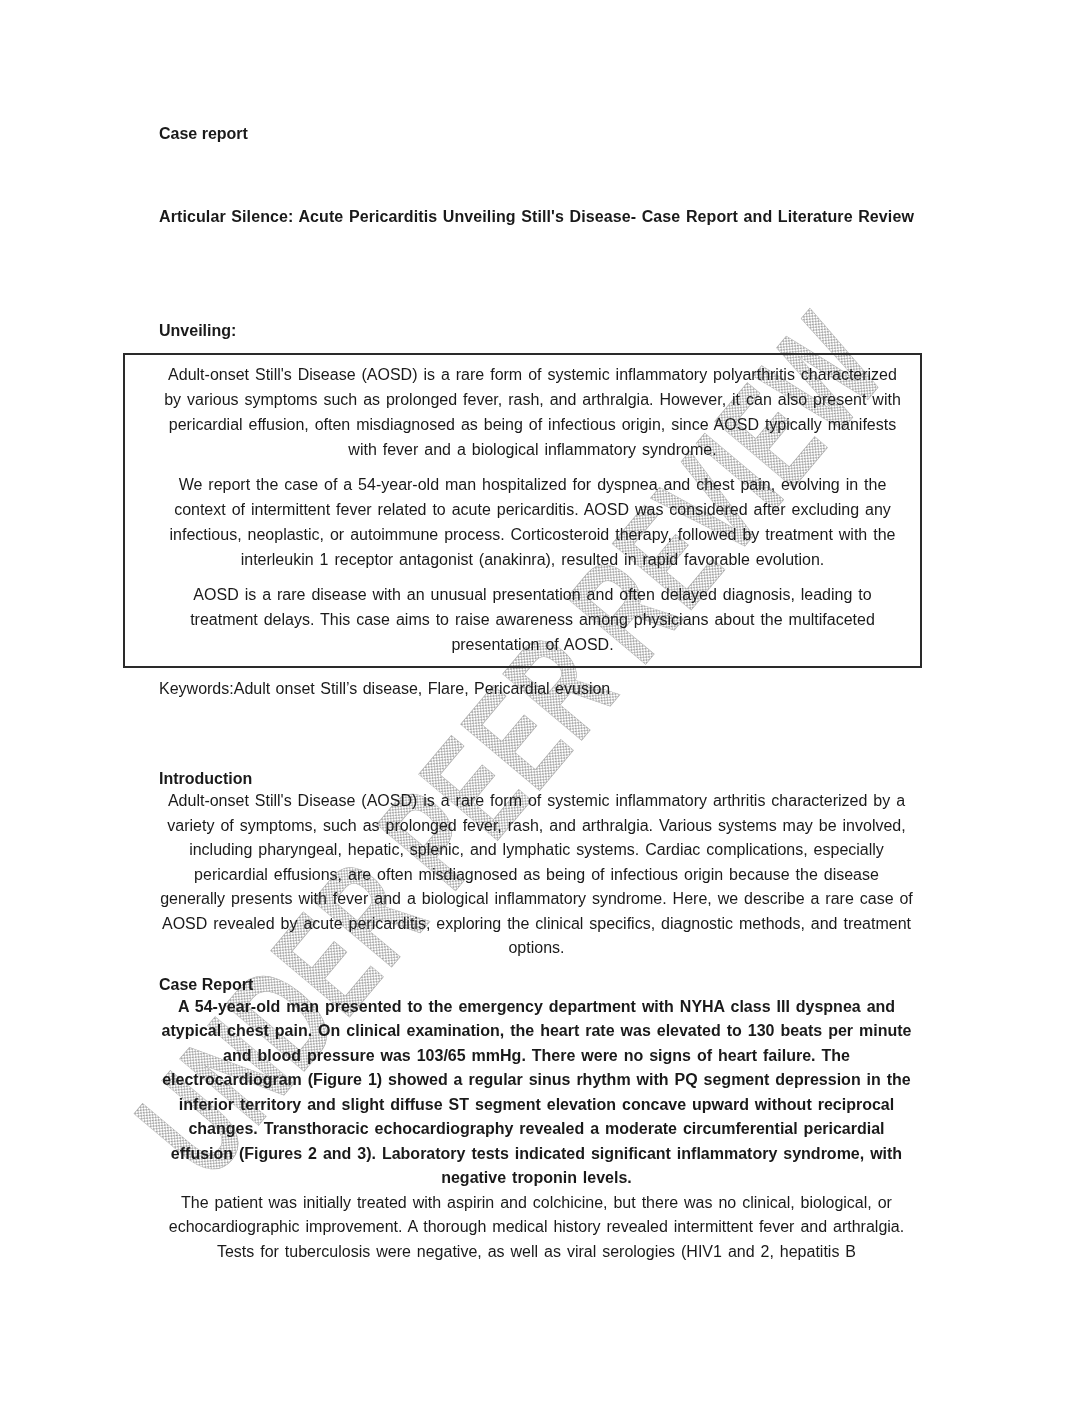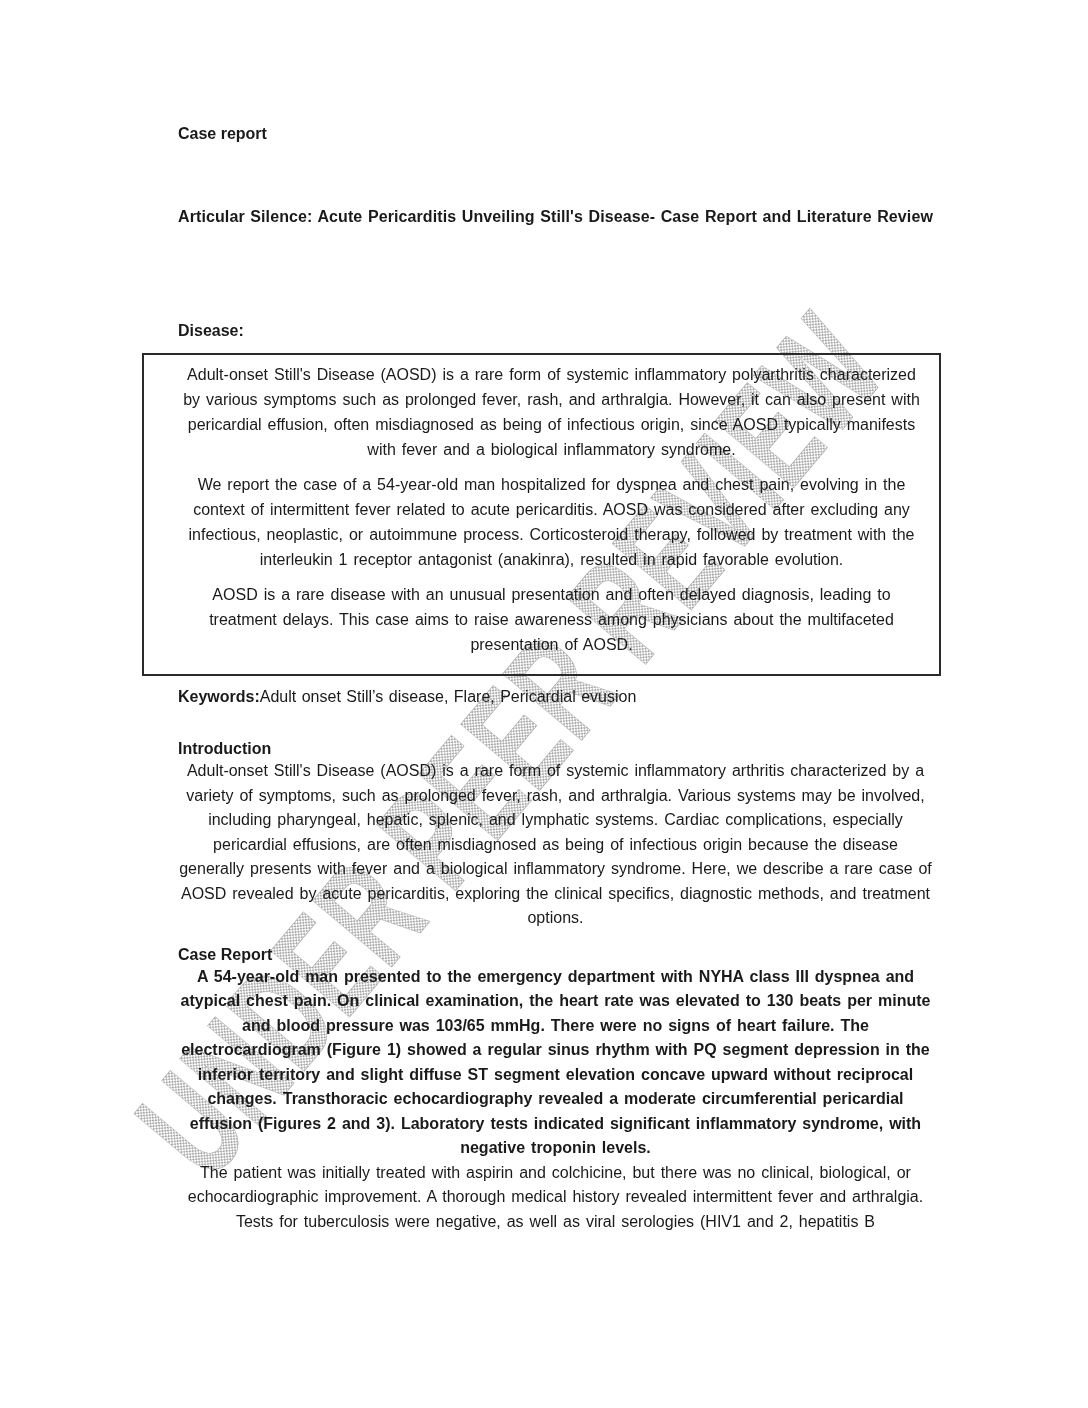--- a/index.html
+++ b/index.html
@@ -20,21 +20,21 @@
     position: absolute;
     left: 0;
     top: 0;
     width: 1088px;
     height: 1408px;
     z-index: 0;
     pointer-events: none;
   }
   .content {
     position: absolute;
-    left: 178px;
+    left: 159px;
     top: 0;
     width: 755px;
     z-index: 1;
   }
   .kicker {
     margin: 124px 0 0 0;
     font-size: 16px;
     font-weight: bold;
     line-height: 20px;
   }
@@ -66,39 +66,39 @@
     font-size: 16px;
     line-height: 24.5px;
     word-spacing: 1.5px;
     text-align: center;
   }
   .abstract-box p.body-par {
     line-height: 25px;
     margin-bottom: 10px;
   }
   .abstract-box p.body-par:last-child {
-    margin-bottom: 12px;
+    margin-bottom: 4px;
   }
   .keywords {
     margin: 11px 0 0 0;
     font-size: 16px;
     line-height: 20px;
     word-spacing: 1px;
   }
   .keywords .kw-label {
-    font-weight: bold;
+    font-weight: normal;
     text-align: center;
   }
   .section-heading {
     font-size: 16px;
     font-weight: bold;
     line-height: 20px;
     margin: 0;
   }
-  .mt-intro-heading { margin-top: 32px; }
+  .mt-intro-heading { margin-top: 70px; }
   .mt-intro-par    { margin-top: 20px; }
   .mt-case-heading { margin-top: 14px; }
   .mt-case-par1    { margin-top: 15px; font-weight: bold; }
   .mt-case-par2    { margin-top: 12px; }
 </style>
 </head>
 <body>
 
 <div class="page">
 
@@ -111,21 +111,21 @@
     </defs>
     <text x="510" y="745" transform="rotate(-50 510 745)" text-anchor="middle" dominant-baseline="central" font-family="Liberation Sans, sans-serif" font-weight="bold" font-size="150" letter-spacing="4" textLength="1060" lengthAdjust="spacingAndGlyphs" fill="url(#halftone)" stroke="#9b9b9b" stroke-width="0.6" opacity="0.85">UNDER PEER REVIEW</text>
   </svg>
 
   <div class="content">
 
     <div class="kicker">Case report</div>
 
     <div class="title">Articular Silence: Acute Pericarditis Unveiling Still's Disease- Case Report and Literature Review</div>
 
-    <div class="abstract-heading">Disease:</div>
+    <div class="abstract-heading">Unveiling:</div>
 
     <div class="abstract-box">
       <p class="body-par">Adult-onset Still's Disease (AOSD) is a rare form of systemic inflammatory polyarthritis characterized by various symptoms such as prolonged fever, rash, and arthralgia. However, it can also present with pericardial effusion, often misdiagnosed as being of infectious origin, since AOSD typically manifests with fever and a biological inflammatory syndrome.</p>
       <p class="body-par">We report the case of a 54-year-old man hospitalized for dyspnea and chest pain, evolving in the context of intermittent fever related to acute pericarditis. AOSD was considered after excluding any infectious, neoplastic, or autoimmune process. Corticosteroid therapy, followed by treatment with the interleukin 1 receptor antagonist (anakinra), resulted in rapid favorable evolution.</p>
       <p class="body-par">AOSD is a rare disease with an unusual presentation and often delayed diagnosis, leading to treatment delays. This case aims to raise awareness among physicians about the multifaceted presentation of AOSD.</p>
     </div>
 
     <div class="keywords">
       <span class="kw-label">Keywords:</span><span>Adult onset Still’s disease, Flare, Pericardial evusion</span>
     </div>

